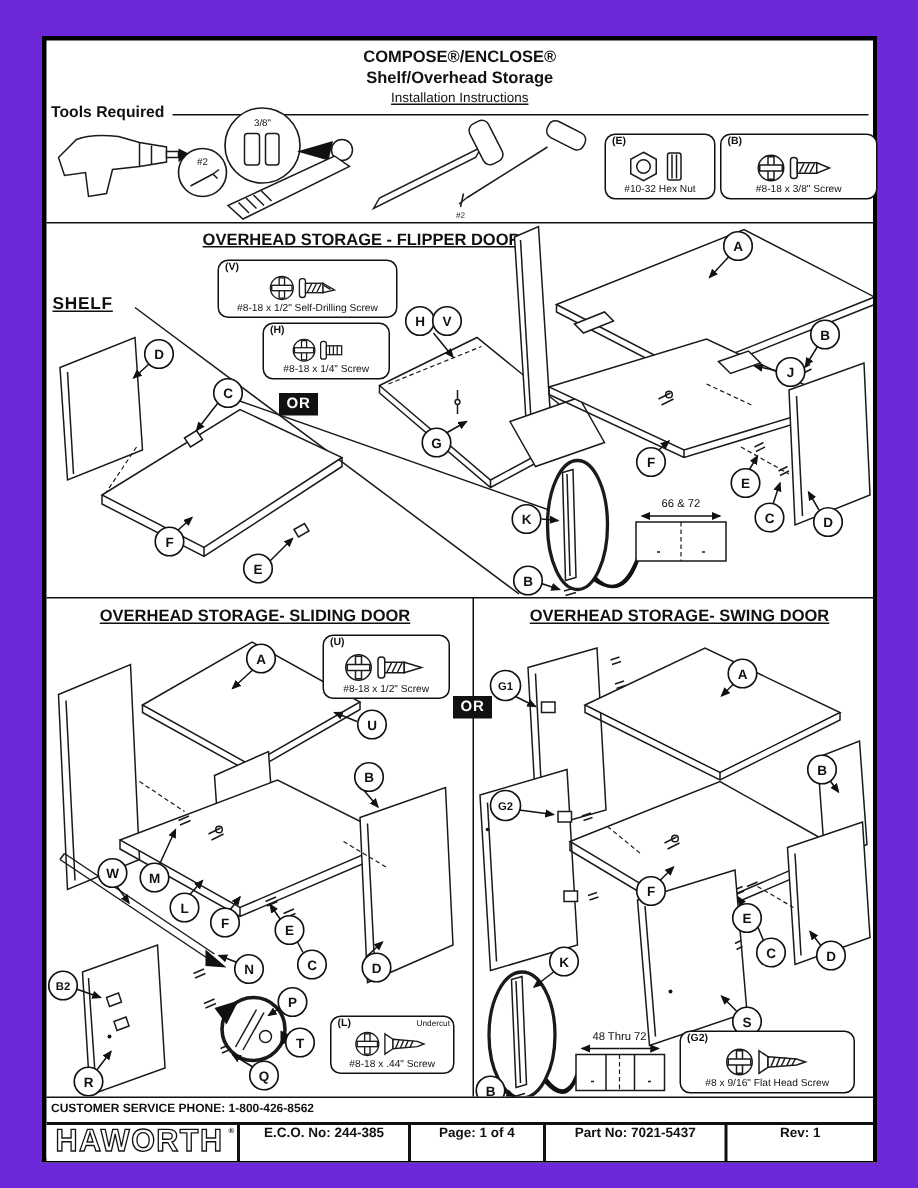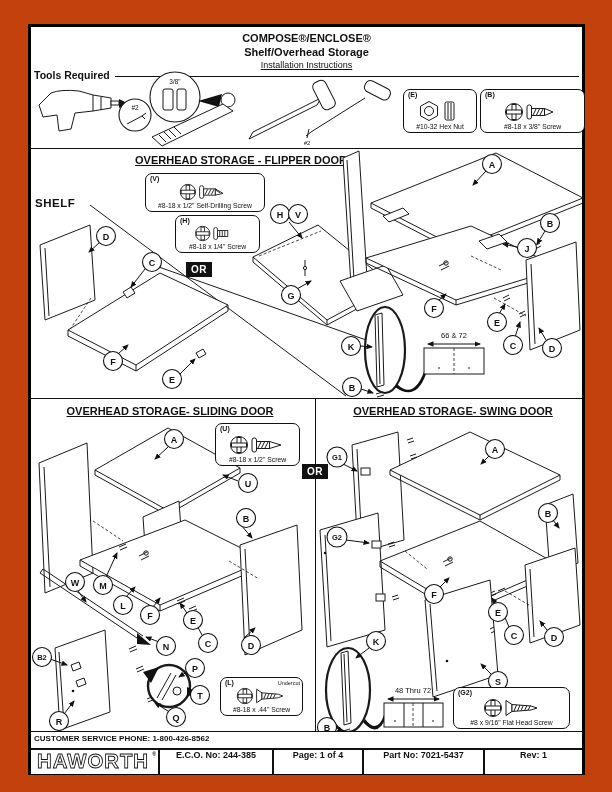--- a/index.html
+++ b/index.html
@@ -1,16 +1,16 @@
 <!DOCTYPE html>
 <html><head>
 <meta charset="utf-8">
 <style>
   html,body{margin:0;padding:0;background:#fff;}
-  #canvas{position:relative;width:612px;height:792px;background:#c2410c;font-family:"Liberation Sans",sans-serif;color:#111;overflow:hidden;}
+  #canvas{position:relative;width:612px;height:792px;background:#6d28d9;font-family:"Liberation Sans",sans-serif;color:#111;overflow:hidden;}
   #page{position:absolute;left:28px;top:24px;width:551px;height:745px;border:3px solid #000;background:#fff;}
   .abs{position:absolute;}
   .ctr{text-align:center;}
   .b{font-weight:bold;}
   .hline{position:absolute;height:0;border-top:1.2px solid #111;}
   .vline{position:absolute;width:0;border-left:1.2px solid #111;}
   .title{font:bold 11px "Liberation Sans",sans-serif;text-decoration:underline;white-space:nowrap;}
   .hdr1{font:bold 11px "Liberation Sans",sans-serif;}
   .hdr3{font:9px "Liberation Sans",sans-serif;text-decoration:underline;}
   .fb{position:absolute;border:1.5px solid #111;border-radius:7px;background:#fff;display:flex;flex-direction:column;align-items:center;justify-content:flex-end;padding:2px 2px 2px 2px;box-sizing:border-box;}
@@ -23,21 +23,21 @@
   .fwn{fill:#fff;stroke:#1a1a1a;stroke-width:1.1;}
   .dsh{stroke:#1a1a1a;stroke-width:0.8;fill:none;stroke-dasharray:3 2;}
   .ld{stroke:#111;stroke-width:1;fill:none;}
   .blk{fill:#111;stroke:none;}
   .co{fill:#fff;stroke:#111;stroke-width:1.1;}
   .cot{font:bold 9px "Liberation Sans",sans-serif;text-anchor:middle;fill:#111;}
   .cot2{font:bold 7.5px "Liberation Sans",sans-serif;text-anchor:middle;fill:#111;}
   .dim{font:7.5px "Liberation Sans",sans-serif;text-anchor:middle;fill:#111;}
   .sm{font:6.5px "Liberation Sans",sans-serif;text-anchor:middle;fill:#111;}
   .note{font:5.5px "Liberation Sans",sans-serif;fill:#111;}
-  .shelf-lbl{font:bold 11.5px "Liberation Sans",sans-serif;letter-spacing:0.5px;}
+  .shelf-lbl{font:bold 11.5px "Liberation Sans",sans-serif;text-decoration:underline;letter-spacing:0.5px;}
   .phone{font:bold 8px "Liberation Sans",sans-serif;}
   #footer{position:absolute;left:0;top:721px;width:551px;height:24px;border-top:2px solid #111;display:flex;background:#fff;}
   #footer .cell{border-left:2px solid #111;display:flex;align-items:flex-start;justify-content:center;font:bold 9px "Liberation Sans",sans-serif;white-space:nowrap;box-sizing:border-box;}
   #footer .cell:first-child{border-left:none;}
   .logo{font:bold 21px "Liberation Sans",sans-serif;fill:#fff;stroke:#111;stroke-width:0.9;text-anchor:middle;letter-spacing:1px;}
 </style>
 </head>
 <body>
 
 <div id="canvas">

